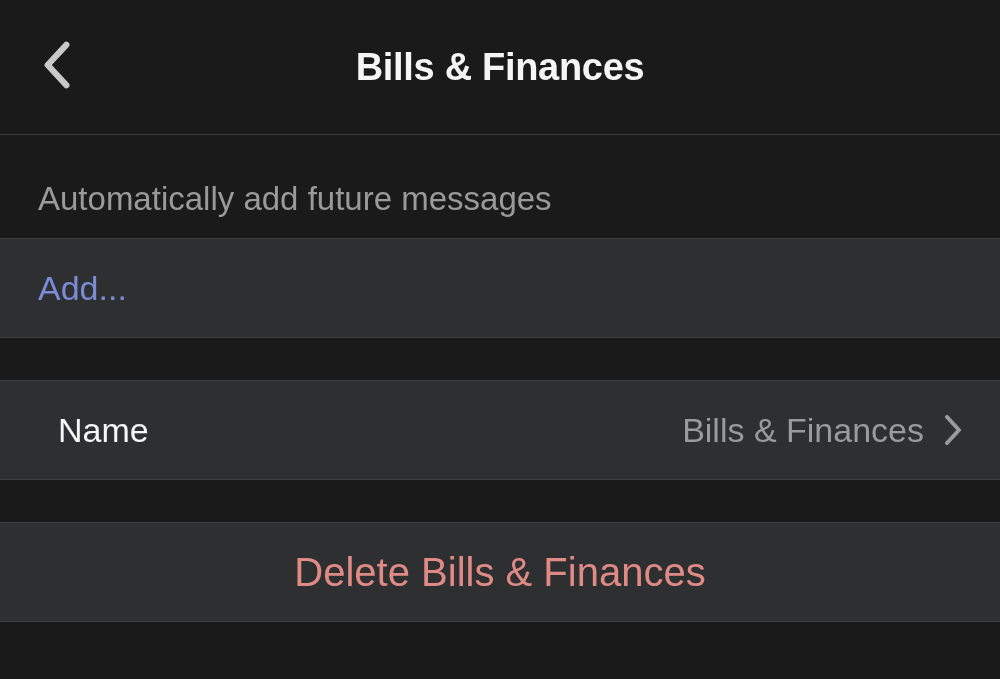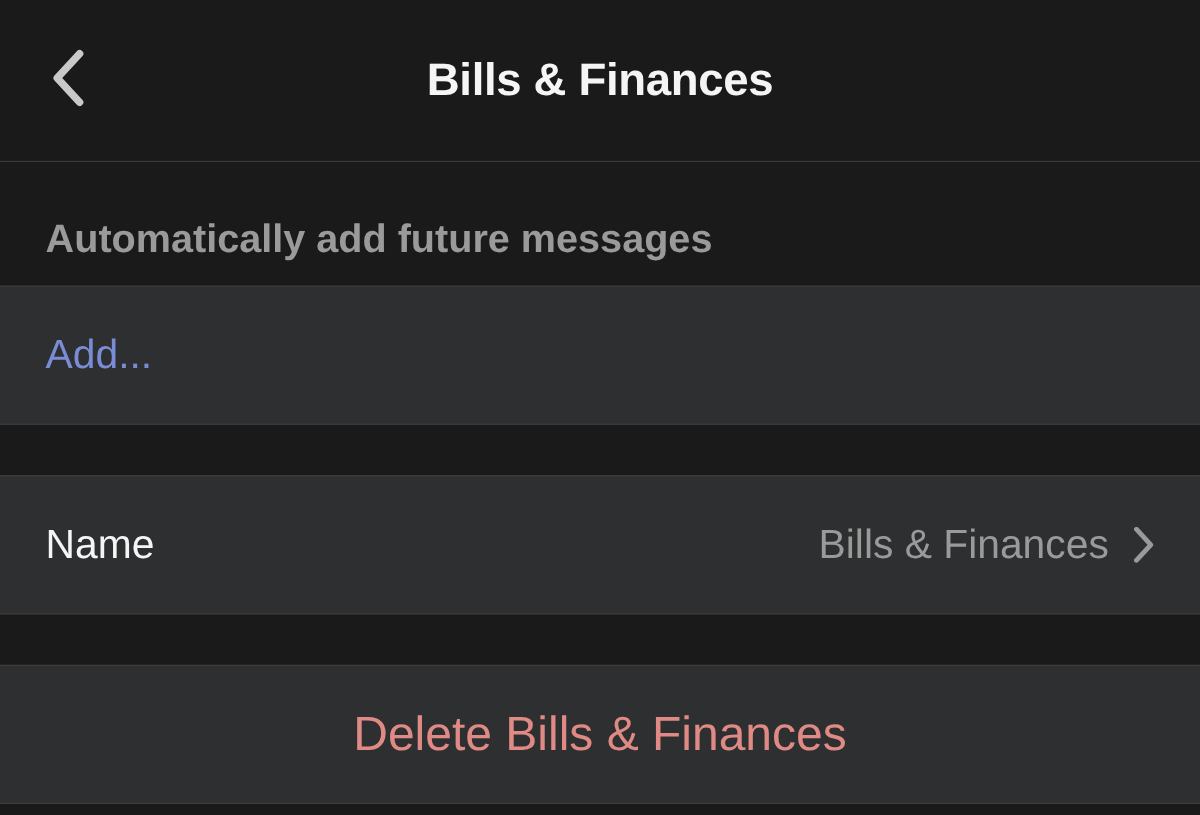--- a/index.html
+++ b/index.html
@@ -42,41 +42,42 @@
     }
     .nav-title {
       font-size: 38px;
       font-weight: 600;
       color: #f5f5f5;
       letter-spacing: -0.3px;
     }
     .section-header {
       padding: 45px 21px 20px 38px;
       font-size: 33px;
-      font-weight: 700;
+      font-weight: 400;
       color: #9a9a9a;
     }
     .row {
       background: #2e2f31;
       border-top: 1px solid #3e3e40;
       border-bottom: 1px solid #3e3e40;
       padding: 0 38px;
-      height: 116px;
+      height: 100px;
       display: flex;
       align-items: center;
       justify-content: space-between;
       cursor: pointer;
     }
     .row-spacer {
       height: 42px;
     }
     .row-label {
       font-size: 34px;
       font-weight: 500;
       color: #f5f5f5;
+      margin-left: 20px;
     }
     .row-link {
       font-size: 34px;
       font-weight: 500;
       color: #7a8cd6;
     }
     .row-value-group {
       display: flex;
       align-items: center;
       gap: 20px;

